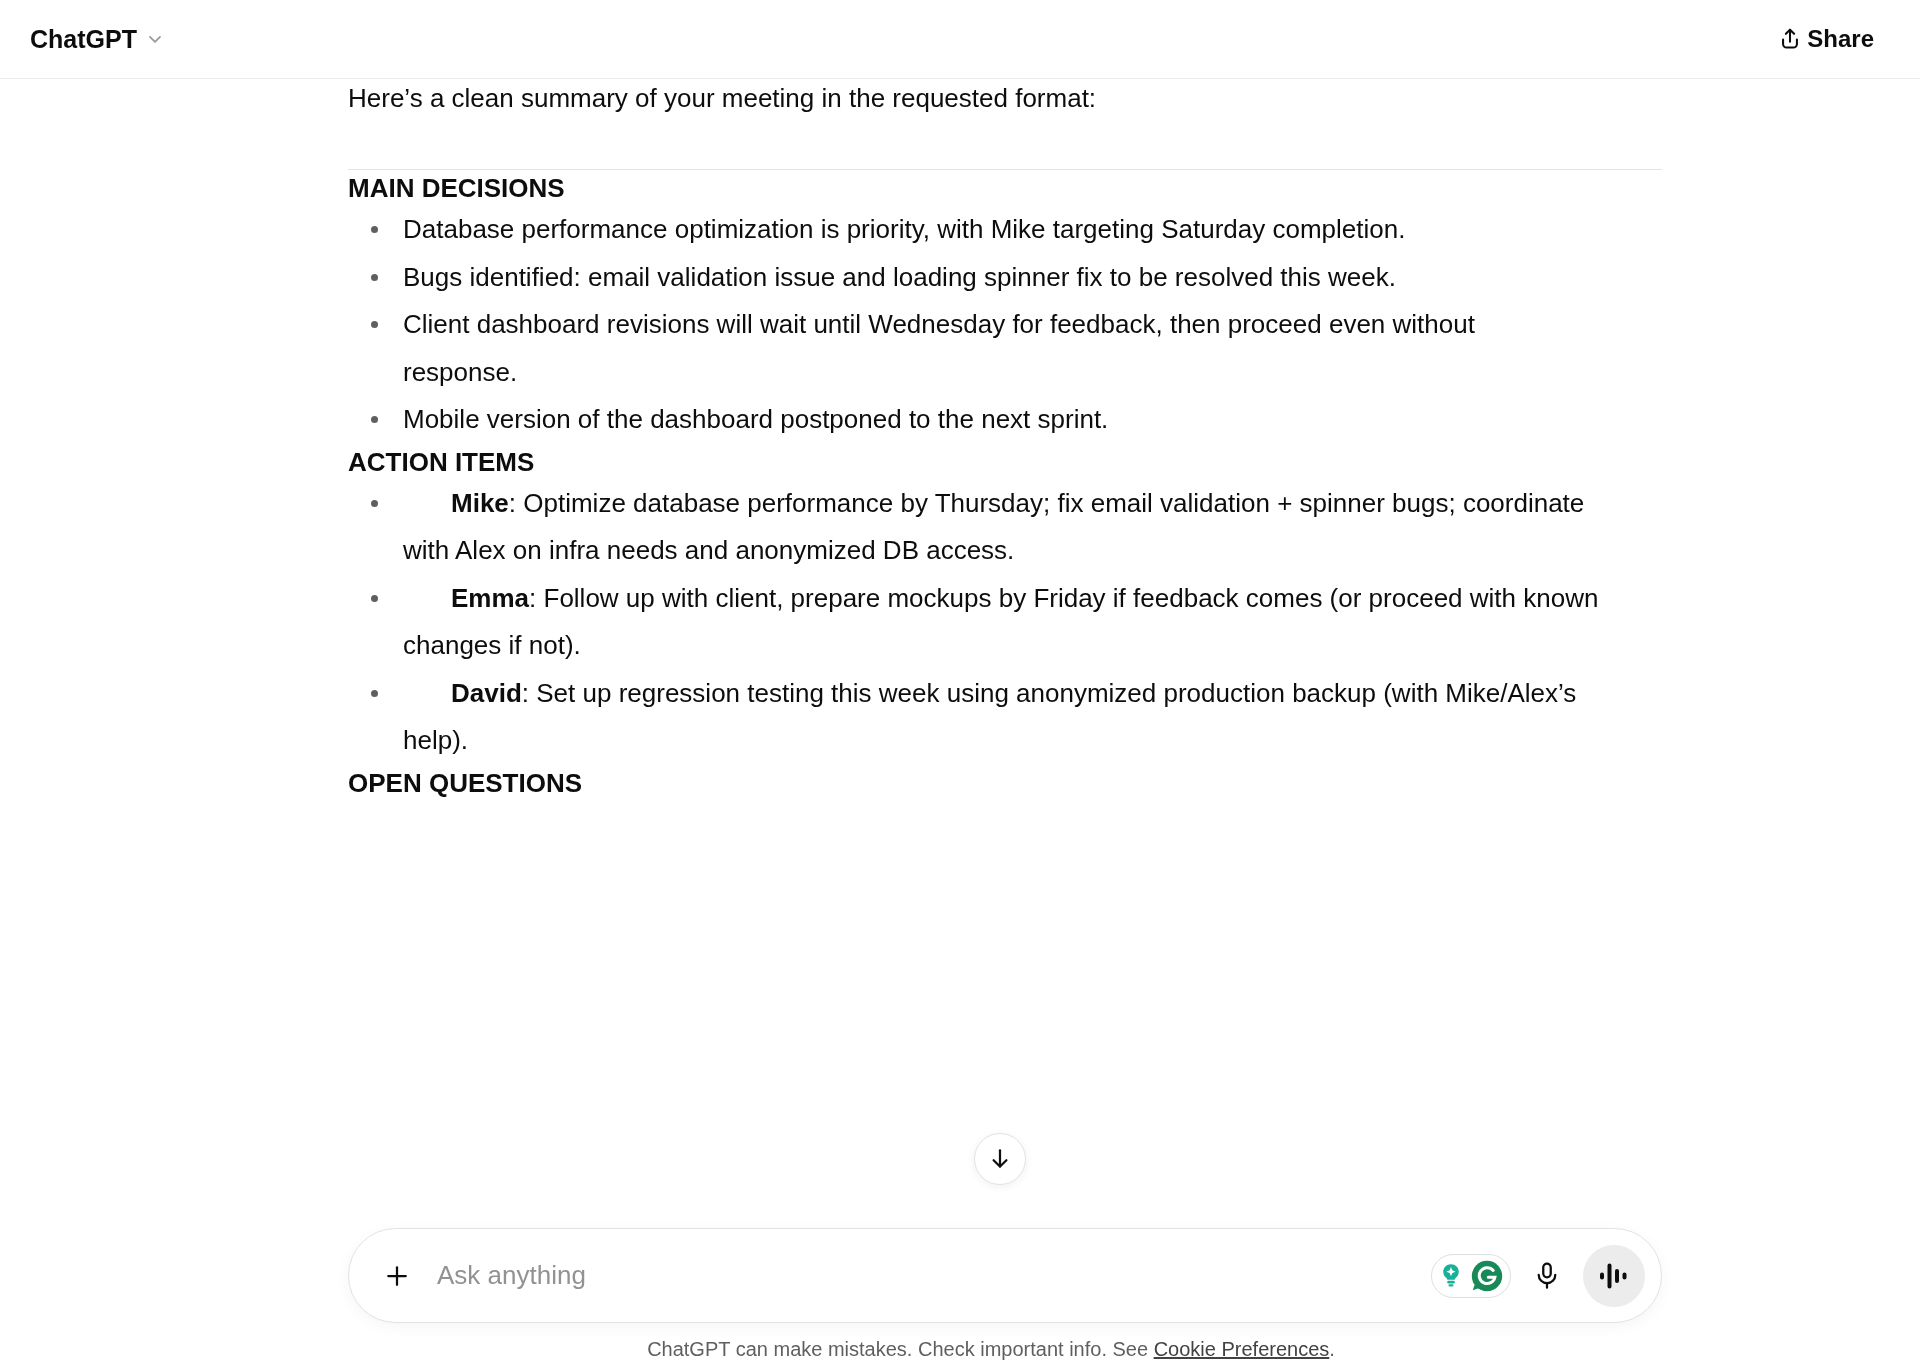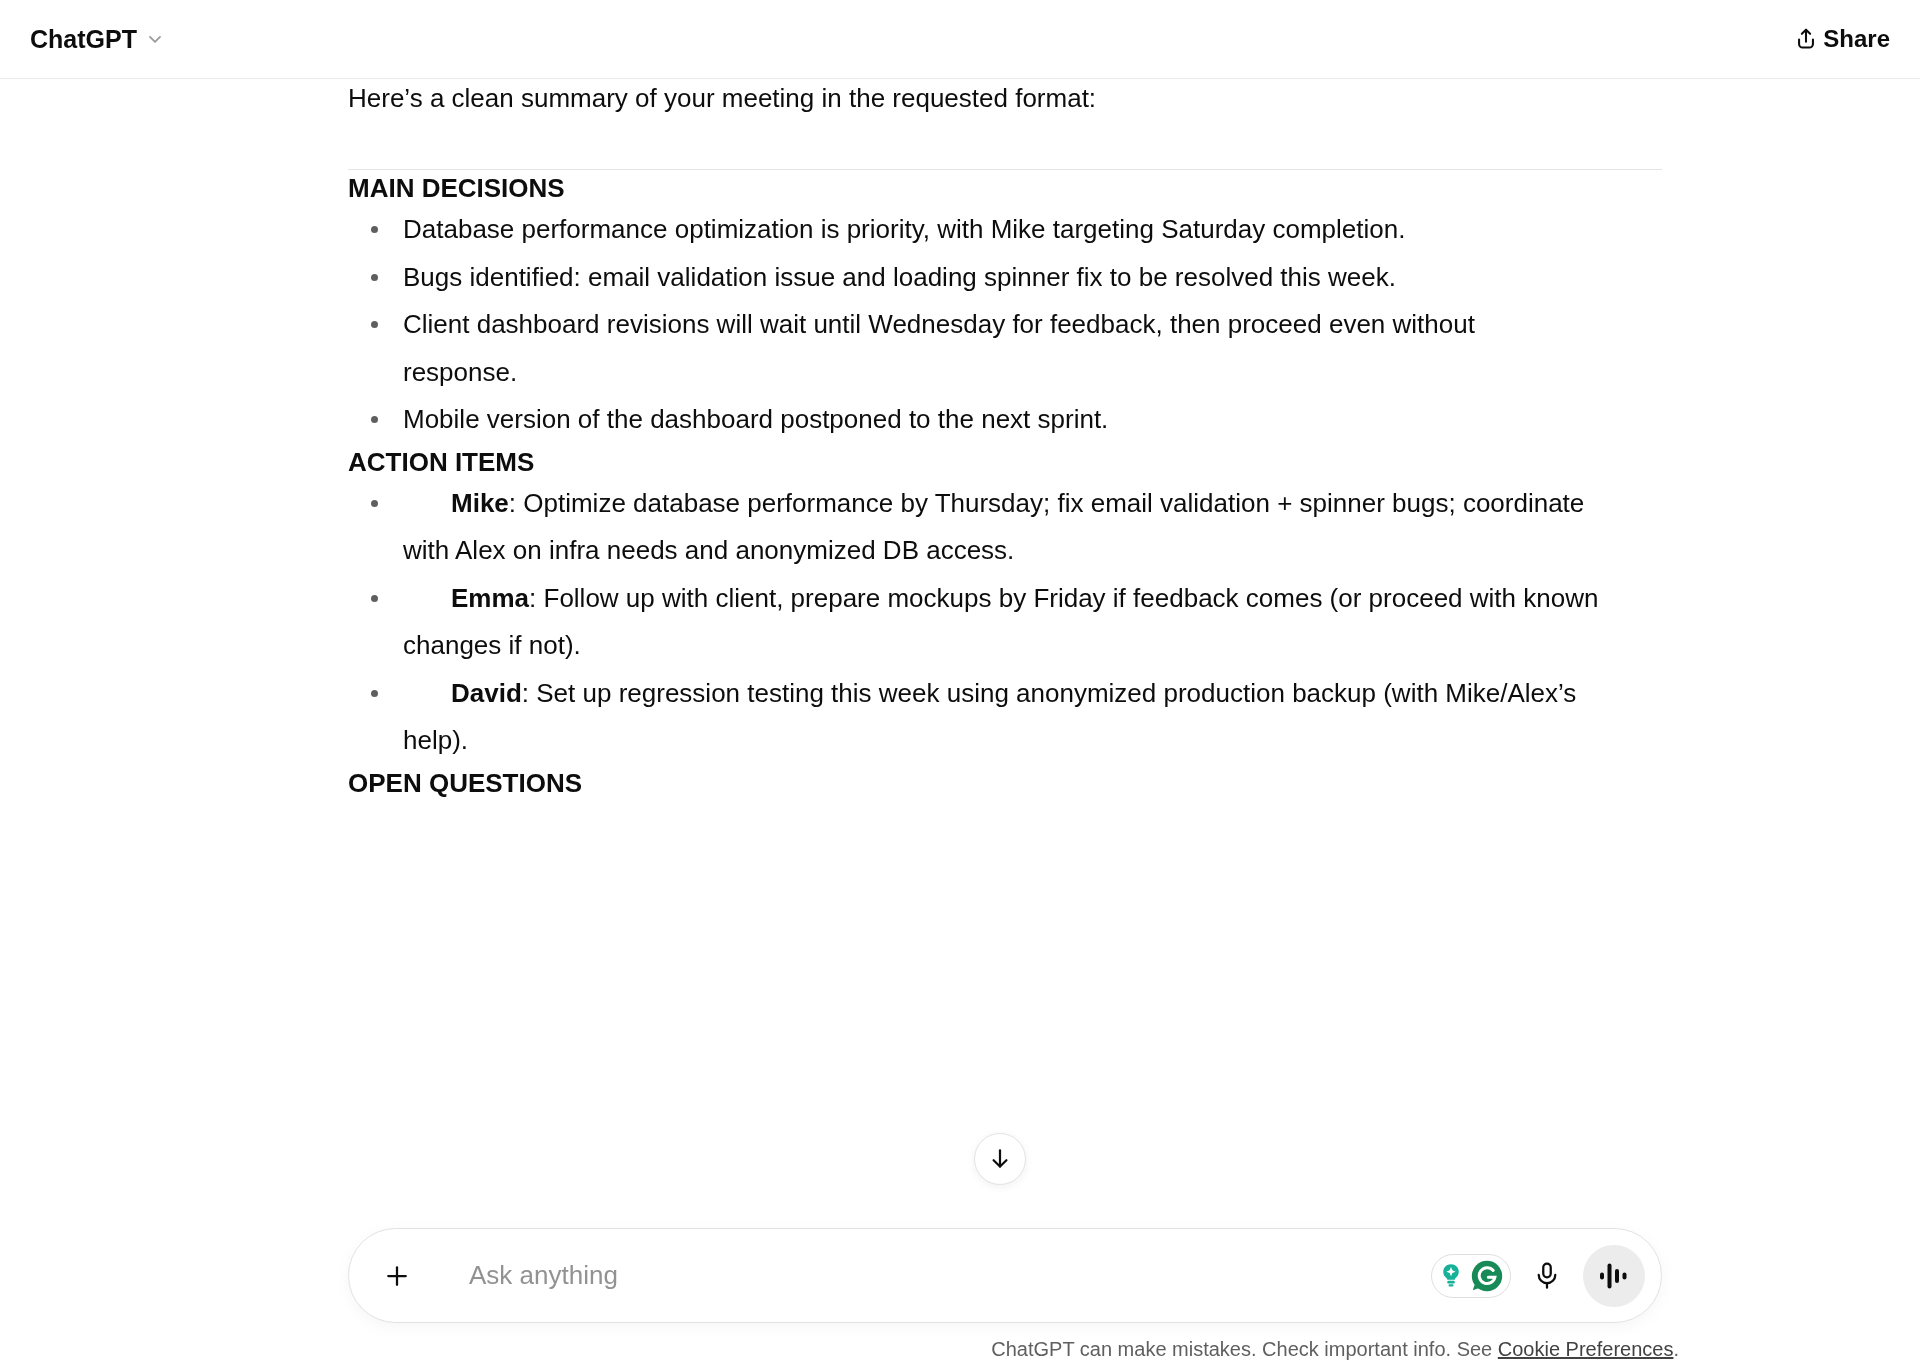--- a/index.html
+++ b/index.html
@@ -9,21 +9,21 @@
     width:1920px; height:1363px; position:relative; overflow:hidden;
     background:#ffffff; color:#0d0d0d;
     font-family:"Liberation Sans","DejaVu Sans",sans-serif;
   }
 
   
   .topbar {
     position:absolute; left:0; top:0; width:1920px; height:79px;
     border-bottom:1px solid #ececec; background:#fff;
     display:flex; align-items:center; justify-content:space-between;
-    padding:0 26px 0 30px; z-index:5;
+    padding:0 42px 0 30px; z-index:5;
   }
   .model-switcher {
     display:flex; align-items:center; gap:8px; cursor:pointer;
     font-size:25px; font-weight:600; color:#0d0d0d; background:none; border:0;
     font-family:inherit; padding:6px 8px 6px 0; border-radius:10px;
   }
   .model-switcher svg { stroke:#9b9b9b; }
   .share-btn {
     display:flex; align-items:center; gap:4px; cursor:pointer;
     font-size:24px; font-weight:600; color:#0d0d0d; background:none; border:0;
@@ -61,21 +61,21 @@
     border-radius:50%; background:#fff; border:1px solid #e3e3e3;
     box-shadow:0 2px 10px rgba(0,0,0,0.06);
     display:flex; align-items:center; justify-content:center; cursor:pointer; z-index:6;
   }
 
   
   .composer {
     position:absolute; left:348px; top:1228px; width:1314px; height:95px;
     background:#fff; border:1px solid #e2e2e2; border-radius:48px;
     box-shadow:0 4px 16px rgba(0,0,0,0.04);
-    display:flex; align-items:center; padding:0 16px 0 0; z-index:7;gap:32px;
+    display:flex; align-items:center; padding:0 16px 0 0; z-index:7;
   }
   .plus-btn {
     margin-left:28px; width:40px; height:40px; border:0; background:none;
     display:flex; align-items:center; justify-content:center; cursor:pointer; border-radius:50%;
     flex:0 0 auto;
   }
   .composer-input {
     margin-left:20px; flex:1 1 auto; font-size:26px; color:#929292; cursor:text;
     white-space:nowrap; overflow:hidden;
   }
@@ -88,22 +88,22 @@
     width:40px; height:40px; border:0; background:none; border-radius:50%;
     display:flex; align-items:center; justify-content:center; cursor:pointer;
   }
   .voice-btn {
     width:62px; height:62px; border:0; border-radius:50%; background:#ececec;
     display:flex; align-items:center; justify-content:center; cursor:pointer;
   }
 
   
   .footer {
-    position:absolute; left:365px; top:1337px; width:1314px;
-    text-align:right; font-size:20px; line-height:24px; color:#5f5f5f;
+    position:absolute; left:334px; top:1337px; width:1314px;
+    text-align:center; font-size:20px; line-height:24px; color:#5f5f5f;
   }
   .footer a { color:#424242; text-decoration:underline; cursor:pointer; }
 </style>
 </head>
 <body>
 
 <div class="topbar">
   <button class="model-switcher">
     <span>ChatGPT</span>
     <span style="display:flex;">

